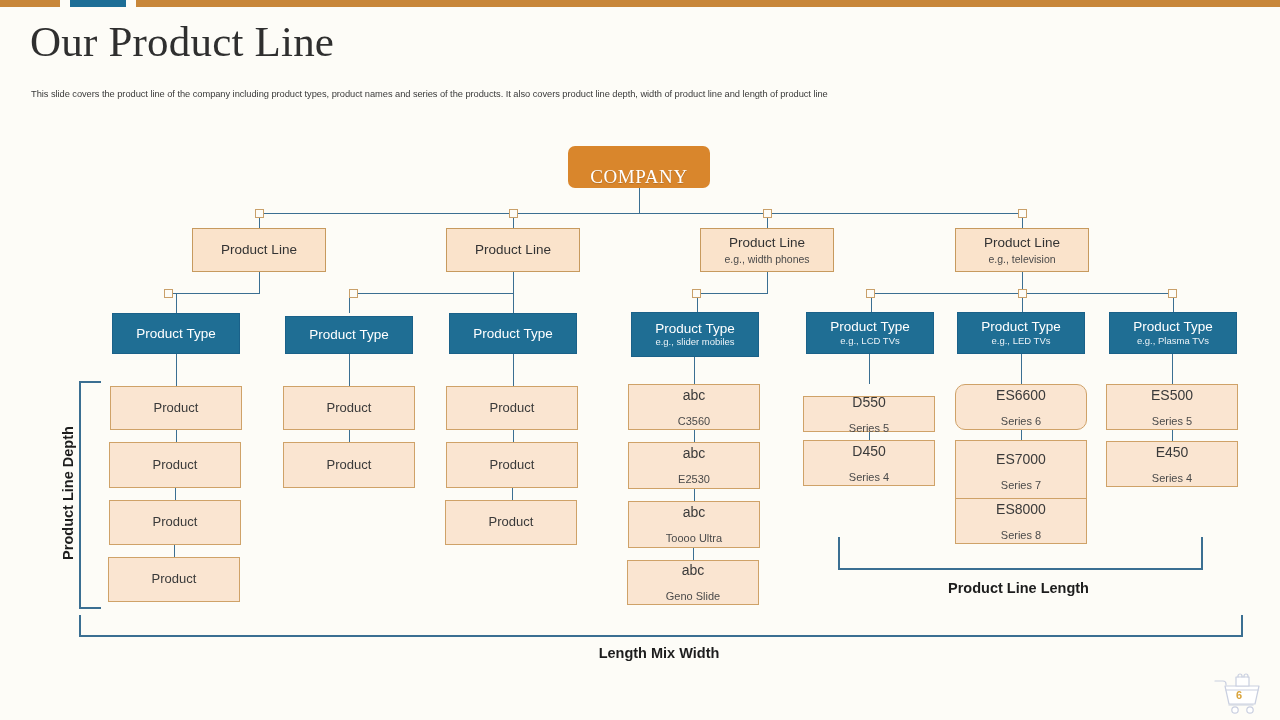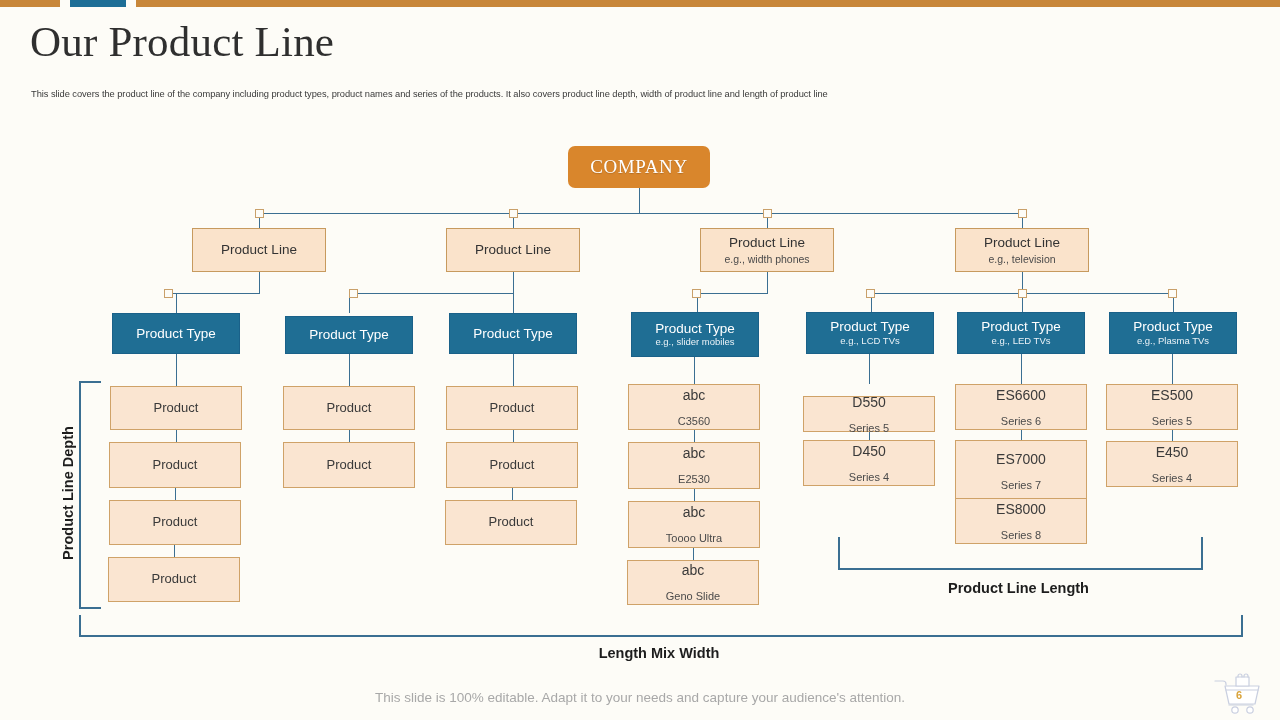--- a/index.html
+++ b/index.html
@@ -247,21 +247,21 @@
   <div class="ln v" style="left:869px; top:354px; height:30px;"></div>
   <div class="ln v" style="left:869px; top:430px; height:10px;"></div>
 
   <div class="ln v" style="left:1021px; top:354px; height:30px;"></div>
   <div class="ln v" style="left:1021px; top:430px; height:10px;"></div>
   <div class="ln v" style="left:1021px; top:487px; height:11px;"></div>
 
   <div class="ln v" style="left:1172px; top:354px; height:30px;"></div>
   <div class="ln v" style="left:1172px; top:430px; height:11px;"></div>
 
-  <div class="node company" style="left:568px; top:146px; width:142px; height:42px;">
+  <div class="node company" style="left:568px; top:146px; width:142px; height:42px;justify-content:flex-end;">
     <span class="main">COMPANY</span>
   </div>
 
   <div class="node pline" style="left:192px; top:228px; width:134px; height:44px;">
     <span class="main">Product Line</span>
   </div>
   <div class="node pline" style="left:446px; top:228px; width:134px; height:44px;">
     <span class="main">Product Line</span>
   </div>
   <div class="node pline" style="left:700px; top:228px; width:134px; height:44px;">
@@ -348,21 +348,21 @@
 
   <div class="node prod two" style="left:803px; top:396px; width:132px; height:36px;">
     <span class="main">D550</span>
     <span class="sub">Series 5</span>
   </div>
   <div class="node prod two" style="left:803px; top:440px; width:132px; height:46px;">
     <span class="main">D450</span>
     <span class="sub">Series 4</span>
   </div>
 
-  <div class="node prod two" style="left:955px; top:384px; width:132px; height:46px;">
+  <div class="node prod two" style="left:955px; top:384px; width:132px; height:46px;border-radius:10px;">
     <span class="main">ES6600</span>
     <span class="sub">Series 6</span>
   </div>
   <div class="node prod two" style="left:955px; top:440px; width:132px; height:62px;">
     <span class="main">ES7000</span>
     <span class="sub">Series 7</span>
   </div>
   <div class="node prod two" style="left:955px; top:498px; width:132px; height:46px;">
     <span class="main">ES8000</span>
     <span class="sub">Series 8</span>
@@ -379,21 +379,20 @@
 
   <div class="brk brk-depth" style="left:79px; top:381px; width:20px; height:224px;"></div>
   <div class="brk-label vert" style="left:-12px; top:485px; width:160px; text-align:center;">Product Line Depth</div>
 
   <div class="brk brk-bottom" style="left:838px; top:537px; width:361px; height:31px;"></div>
   <div class="brk-label" style="left:838px; top:580px; width:361px; text-align:center;">Product Line Length</div>
 
   <div class="brk brk-bottom" style="left:79px; top:615px; width:1160px; height:20px;"></div>
   <div class="brk-label" style="left:79px; top:645px; width:1160px; text-align:center;">Length Mix Width</div>
 
-  <div class="footer">This slide is 100% editable. Adapt it to your needs and capture your audience's attention.</div>
 
   <div class="cart">
     <svg width="56" height="44" viewBox="0 0 56 44" fill="none" stroke="#c9cfe0" stroke-width="1.2" stroke-linecap="round" stroke-linejoin="round">
       <path d="M3 9 h8 a3 3 0 0 1 3 3 v1"></path>
       <path d="M13 14 h34 l-4 18 h-26 z" fill="#ffffff"></path>
       <path d="M14 18 h32"></path>
       <rect x="24" y="5" width="13" height="9" fill="#ffffff"></rect>
       <path d="M26 5 v-1 a2 2 0 0 1 4 0 v1"></path>
       <path d="M32 5 v-1 a2 2 0 0 1 4 0 v1"></path>
       <path d="M17 33 h24"></path>

